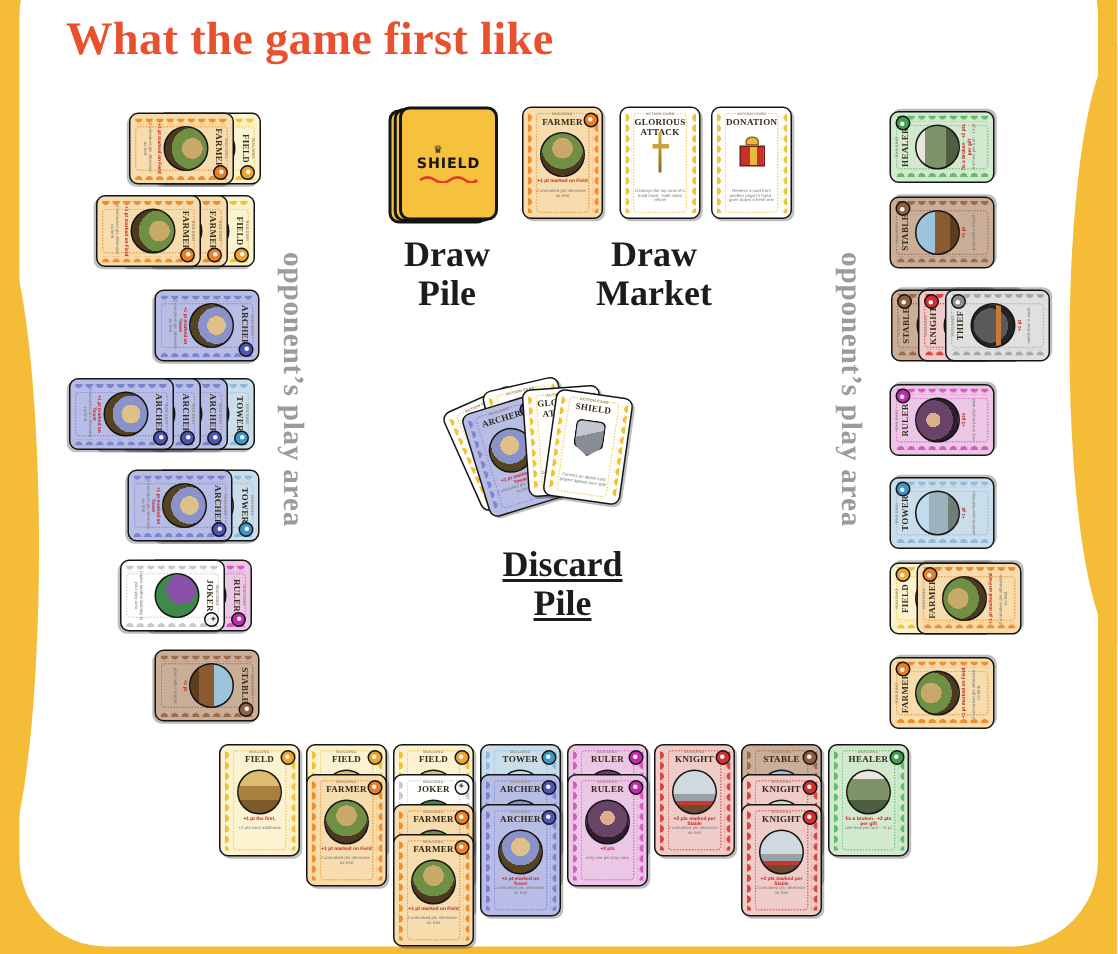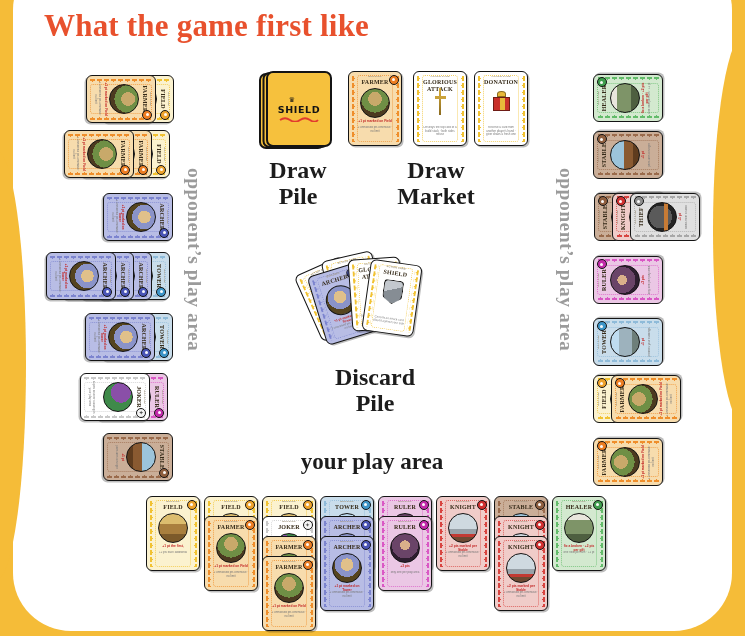--- a/index.html
+++ b/index.html
@@ -9,21 +9,21 @@
   .bulge{position:absolute;background:#F5BC38;border-radius:50%;}
   #bulgeL{left:-34px;top:150px;width:60px;height:430px;}
   #bulgeR{right:-36px;top:30px;width:68px;height:400px;}
   #board{position:absolute;inset:0;}
 
   #title{position:absolute;left:44px;top:8px;font-weight:700;font-size:31px;color:#E8512D;letter-spacing:.2px;}
 
   .h2{position:absolute;text-align:center;font-weight:700;font-size:24px;line-height:26px;color:#1c1c1c;white-space:pre-line;}
   #lbl-drawpile{left:243px;top:157px;width:110px;}
   #lbl-drawmarket{left:352px;top:157px;width:168px;}
-  #lbl-discard{left:305px;top:364px;width:140px;}
+  #lbl-discard{left:305px;top:364px;width:140px;text-decoration:underline;}
   #lbl-your{position:absolute;left:252px;top:449px;width:240px;text-align:center;font-weight:700;font-size:23px;color:#1c1c1c;}
   .vlabel{position:absolute;writing-mode:vertical-rl;font-weight:700;font-size:19.5px;letter-spacing:.5px;color:#9b9b9b;}
   #vlabel-left{left:183px;top:168px;}
   #vlabel-right{left:555px;top:168px;}
 
   
   .card{position:absolute;box-sizing:border-box;background:var(--bg);border:1.6px solid #141414;
         border-radius:6px;box-shadow:1.5px 1.5px 0 rgba(20,20,20,.28);}
   .rb{position:absolute;top:3px;bottom:3px;width:4px;background-repeat:repeat-y;background-size:4px 7px;}
   .rb.l{left:2.5px;background-image:radial-gradient(circle at 0px 3.5px,var(--rb) 0 2.5px,transparent 2.7px);}
@@ -107,21 +107,20 @@
         </svg>
       </div>
     </div>
 
     <div id="lbl-drawpile" class="h2">Draw
 Pile</div>
     <div id="lbl-drawmarket" class="h2">Draw
 Market</div>
     <div id="lbl-discard" class="h2">Discard
 Pile</div>
-    <div id="lbl-your">your play area</div>
     <div id="vlabel-left" class="vlabel">opponent’s play area</div>
     <div id="vlabel-right" class="vlabel">opponent’s play area</div>
   <div class="card rotL" style="width: 48px; height: 70px; --bg: #FBF2CF; --rb: #F1C232; --bd: #EFA32C; left: 115px; top: 64px;">
         <i class="rb l"></i>
         <i class="rb r"></i>
         <b class="frame"></b>
         <span class="mini">BUILDING</span>
         <span class="ttl">FIELD</span>
         <span class="art art-field"></span>
         <span class="fx">+1 pt the first,</span>

